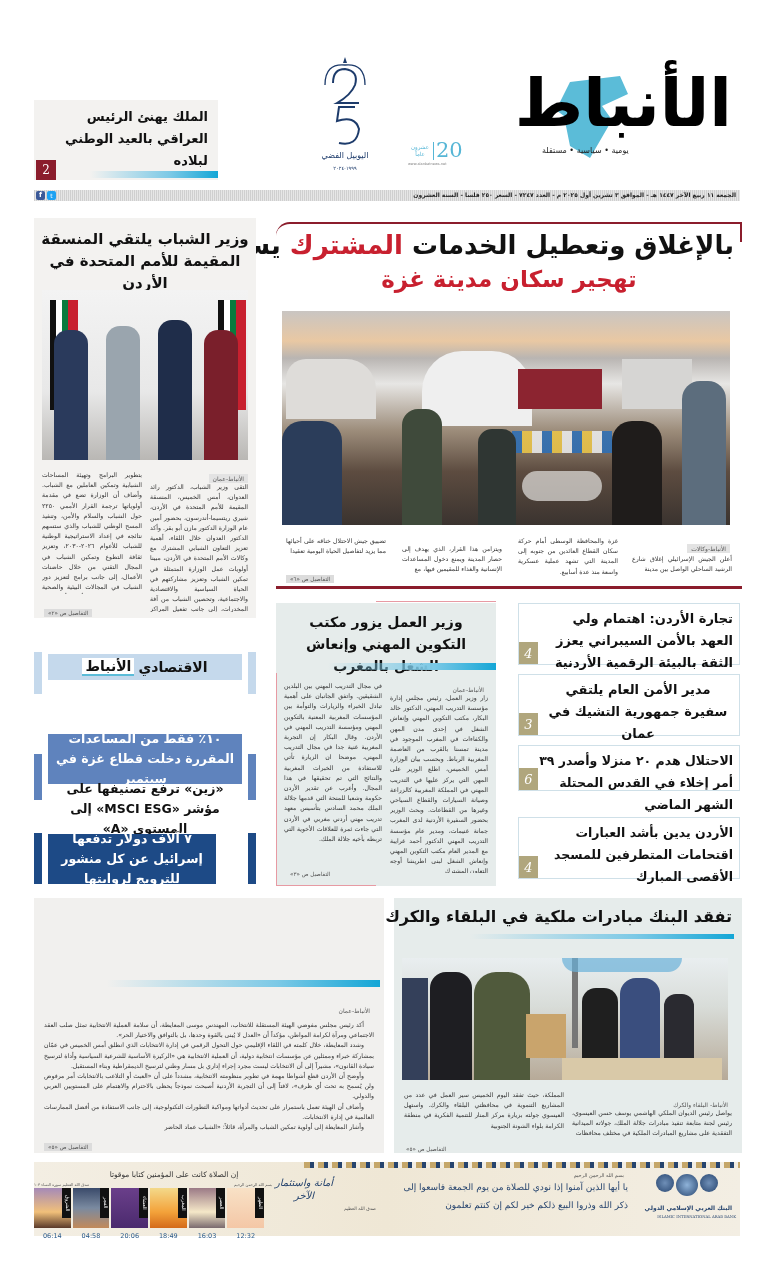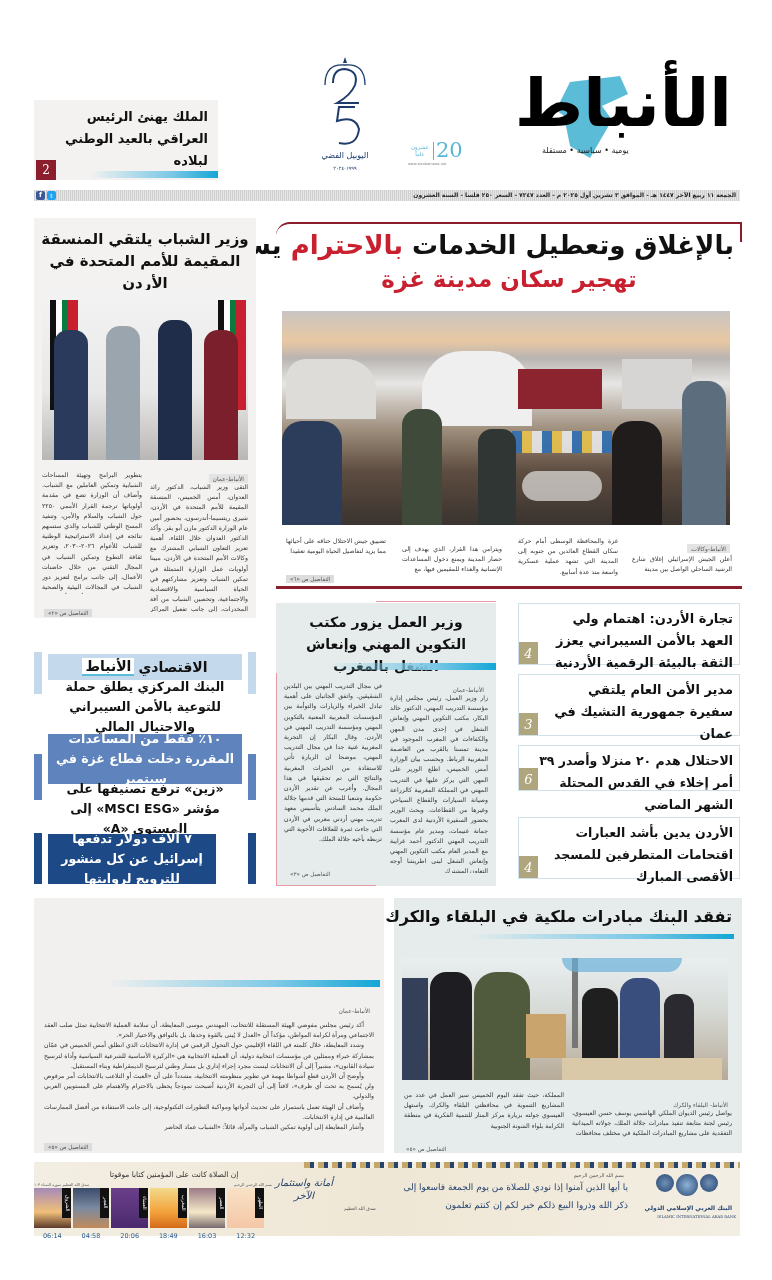--- a/index.html
+++ b/index.html
@@ -55,21 +55,21 @@
   <div class="abs" style="left:34px;top:190px;width:706px;height:11px;background:repeating-linear-gradient(90deg,#cfcfcf 0 1px,#e6e6e6 1px 2px);">
     <div class="abs" style="right:4px;top:1px;font-size:6px;font-weight:bold;color:#222;white-space:nowrap;">الجمعة  ١١  ربيع الآخر ١٤٤٧ هـ - الموافق ٣ تشرين أول ٢٠٢٥ م - العدد ٧٢٤٧ - السعر ٢٥٠ فلسا - السنة العشرون</div>
     <span class="abs" style="left:2px;top:1px;width:9px;height:9px;border-radius:2px;background:#3b5998;color:#fff;font-size:7px;line-height:9px;text-align:center;font-weight:bold;">f</span>
     <span class="abs" style="left:13px;top:1px;width:9px;height:9px;border-radius:2px;background:#1da1f2;color:#fff;font-size:6px;line-height:9px;text-align:center;">t</span>
   </div>
 </div>
 
 <div class="abs" style="left:276px;top:218px;width:466px;height:360px;">
   <div class="abs" style="left:0;top:4px;width:466px;height:20px;border-top:2px solid #8b1d2c;border-right:2px solid #8b1d2c;border-top-left-radius:14px;"></div>
   <div class="abs hl" style="right:8px;top:10px;font-size:26px;line-height:34px;white-space:nowrap;">
-    <span>بالإغلاق وتعطيل الخدمات </span><span style="color:#c8202f;">بالاحترام</span><span> يسرع</span>
+    <span>بالإغلاق وتعطيل الخدمات </span><span style="color:#c8202f;">المشترك</span><span> يسرع</span>
   </div>
   <div class="abs hl" style="left:0;width:466px;top:46px;text-align:center;font-size:23px;line-height:30px;color:#c8202f;">تهجير سكان مدينة غزة</div>
 
   <div class="photo" style="left:6px;top:93px;width:448px;height:214px;background:linear-gradient(180deg,#c9c5c2 0%,#e9c8a3 14%,#b9b5b2 22%,#e7e6e4 34%,#9c8c7a 56%,#5d4c40 75%,#3a332f 100%);">
     <div class="abs" style="left:140px;top:40px;width:110px;height:75px;background:#efefef;border-radius:40px 40px 0 0;"></div>
     <div class="abs" style="left:4px;top:48px;width:90px;height:60px;background:#dedcd9;border-radius:20px 30px 0 0;"></div>
     <div class="abs" style="left:236px;top:58px;width:84px;height:40px;background:#8c2430;"></div>
     <div class="abs" style="left:340px;top:48px;width:70px;height:50px;background:#d6d5d3;"></div>
     <div class="abs" style="left:230px;top:120px;width:100px;height:22px;background:repeating-linear-gradient(90deg,#2f6fb4 0 10px,#e8c34a 10px 20px,#e9e9e9 20px 30px);opacity:.9;"></div>
     <div class="abs" style="left:0;top:110px;width:60px;height:104px;background:#2b3d5a;border-radius:20px 20px 0 0;"></div>
@@ -116,41 +116,38 @@
   <div class="abs bodytext" style="right:8px;top:90px;width:98px;height:180px;overflow:hidden;">زار وزير العمل، رئيس مجلس إدارة مؤسسة التدريب المهني، الدكتور خالد البكار، مكتب التكوين المهني وإنعاش الشغل في إحدى مدن المهن والكفاءات في المغرب الموجود في مدينة تمسنا بالقرب من العاصمة المغربية الرباط. وبحسب بيان الوزارة أمس الخميس، اطلع الوزير على المهن التي يركز عليها في التدريب المهني في المملكة المغربية كالزراعة وصيانة السيارات والقطاع السياحي وغيرها من القطاعات. وبحث الوزير بحضور السفيرة الأردنية لدى المغرب جمانة غنيمات، ومدير عام مؤسسة التدريب المهني الدكتور أحمد غرايبة مع المدير العام مكتب التكوين المهني وإنعاش الشغل لبنى اطريشا أوجه التعاون المشترك</div>
   <div class="abs bodytext" style="right:114px;top:78px;width:98px;height:180px;overflow:hidden;">في مجال التدريب المهني بين البلدين الشقيقين. واتفق الجانبان على أهمية تبادل الخبراء والزيارات والتوأمة بين المؤسسات المغربية المعنية بالتكوين المهني ومؤسسة التدريب المهني في الأردن. وقال البكار إن التجربة المغربية غنية جدا في مجال التدريب المهني، موضحا ان الزيارة تأتي للاستفادة من الخبرات المغربية والنتائج التي تم تحقيقها في هذا المجال. وأعرب عن تقدير الأردن حكومة وشعبا للمنحة التي قدمها جلالة الملك محمد السادس بتأسيس معهد تدريب مهني أردني مغربي في الأردن التي جاءت ثمرة للعلاقات الأخوية التي تربطه بأخيه جلالة الملك.</div>
   <div class="abs" style="left:10px;top:258px;"><span class="more" style="background:transparent;">التفاصيل ص «٣»</span></div>
 </div>
 
 <div class="brief" style="left:518px;top:603px;width:222px;height:62px;">
   <div class="abs hl" style="right:6px;top:4px;width:190px;font-size:13px;line-height:22px;text-align:right;">تجارة الأردن: اهتمام ولي العهد بالأمن السيبراني يعزز الثقة بالبيئة الرقمية الأردنية</div>
   <div class="abs numtag" style="left:0;bottom:0;">4</div>
 </div>
 <div class="brief" style="left:518px;top:674px;width:222px;height:62px;">
-  <div class="abs hl" style="right:6px;top:4px;width:190px;font-size:13px;line-height:22px;text-align:right;">مدير الأمن العام يلتقي سفيرة جمهورية التشيك في عمان</div>
+  <div class="abs hl" style="right:6px;top:4px;width:190px;font-size:13px;line-height:22px;text-align:center;">مدير الأمن العام يلتقي سفيرة جمهورية التشيك في عمان</div>
   <div class="abs numtag" style="left:0;bottom:0;">3</div>
 </div>
 <div class="brief" style="left:518px;top:745px;width:222px;height:46px;">
   <div class="abs hl" style="right:6px;top:4px;width:196px;font-size:12.5px;line-height:22px;text-align:right;">الاحتلال هدم ٢٠ منزلا وأصدر ٣٩ أمر إخلاء في القدس المحتلة الشهر الماضي</div>
   <div class="abs numtag" style="left:0;bottom:0;">6</div>
 </div>
 <div class="brief" style="left:518px;top:817px;width:222px;height:62px;">
   <div class="abs hl" style="right:6px;top:4px;width:196px;font-size:12.5px;line-height:22px;text-align:right;">الأردن يدين بأشد العبارات اقتحامات المتطرفين للمسجد الأقصى المبارك</div>
   <div class="abs numtag" style="left:0;bottom:0;">4</div>
 </div>
 
 <div class="abs" style="left:34px;top:652px;width:222px;height:232px;">
   <div class="abs" style="right:0;top:0;width:8px;height:232px;background:linear-gradient(180deg,#c5d9ec 0 18%,#fff 18% 44%,#5f83bd 44% 64%,#fff 64% 78%,#1d4a86 78% 100%);"></div>
   <div class="abs" style="left:0;top:0;width:8px;height:232px;background:linear-gradient(180deg,#c5d9ec 0 18%,#fff 18% 44%,#5f83bd 44% 64%,#fff 64% 78%,#1d4a86 78% 100%);"></div>
   <div class="abs" style="left:14px;top:2px;width:194px;height:26px;background:#c5d9ec;display:flex;align-items:center;justify-content:center;gap:4px;">
     <span class="hl" style="font-size:14px;">الاقتصادي</span>
     <span class="hl" style="font-size:14px;background:#fff;padding:0 3px;border-bottom:2px solid #5bbcd8;">الأنباط</span>
-  </div>
-  <div class="abs" style="left:14px;top:30px;width:194px;height:50px;background:#fff;display:flex;align-items:center;justify-content:center;">
-    <div class="hl" style="font-size:12.5px;line-height:20px;text-align:center;">البنك المركزي يطلق حملة للتوعية بالأمن السيبراني والاحتيال المالي</div>
   </div>
   <div class="abs" style="left:14px;top:82px;width:194px;height:50px;background:#5f83bd;display:flex;align-items:center;justify-content:center;">
     <div class="hl" style="font-size:12.5px;line-height:20px;text-align:center;color:#fff;">١٠٪ فقط من المساعدات المقررة دخلت قطاع غزة في سبتمبر</div>
   </div>
   <div class="abs" style="left:14px;top:134px;width:194px;height:46px;background:#fff;display:flex;align-items:center;justify-content:center;">
     <div class="hl" style="font-size:12.5px;line-height:20px;text-align:center;">«زين» ترفع تصنيفها على مؤشر «MSCI ESG» إلى المستوى «A»</div>
   </div>
   <div class="abs" style="left:14px;top:182px;width:168px;height:50px;background:#1d4a86;display:flex;align-items:center;justify-content:center;">
     <div class="hl" style="font-size:12.5px;line-height:20px;text-align:center;color:#fff;">٧ آلاف دولار تدفعها إسرائيل عن كل منشور للترويج لروايتها</div>
   </div>

